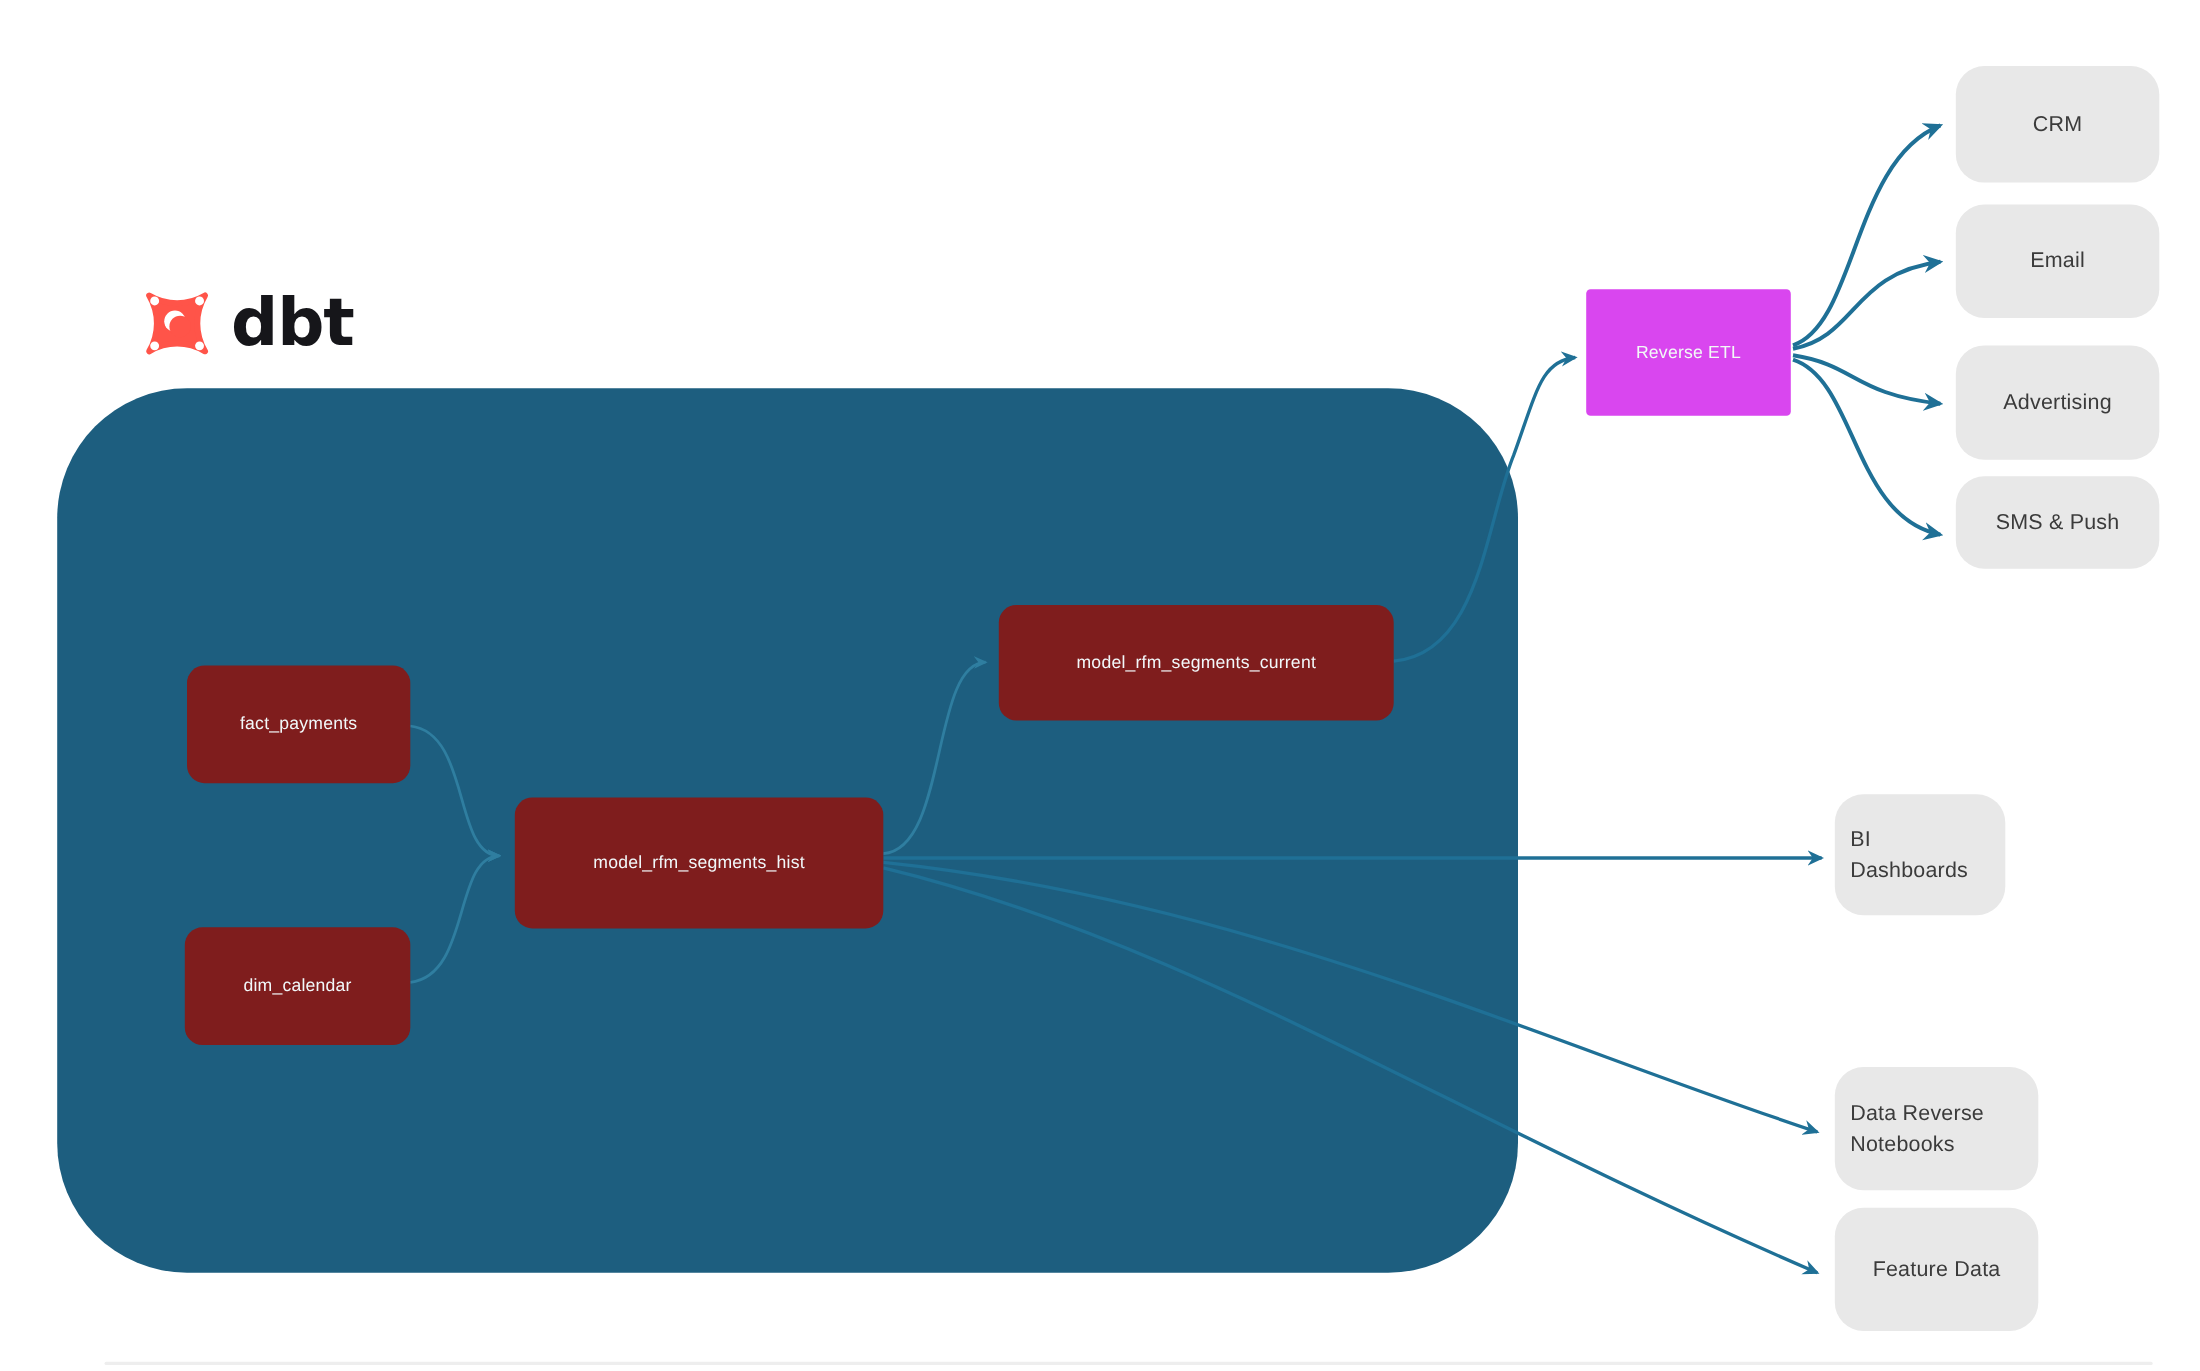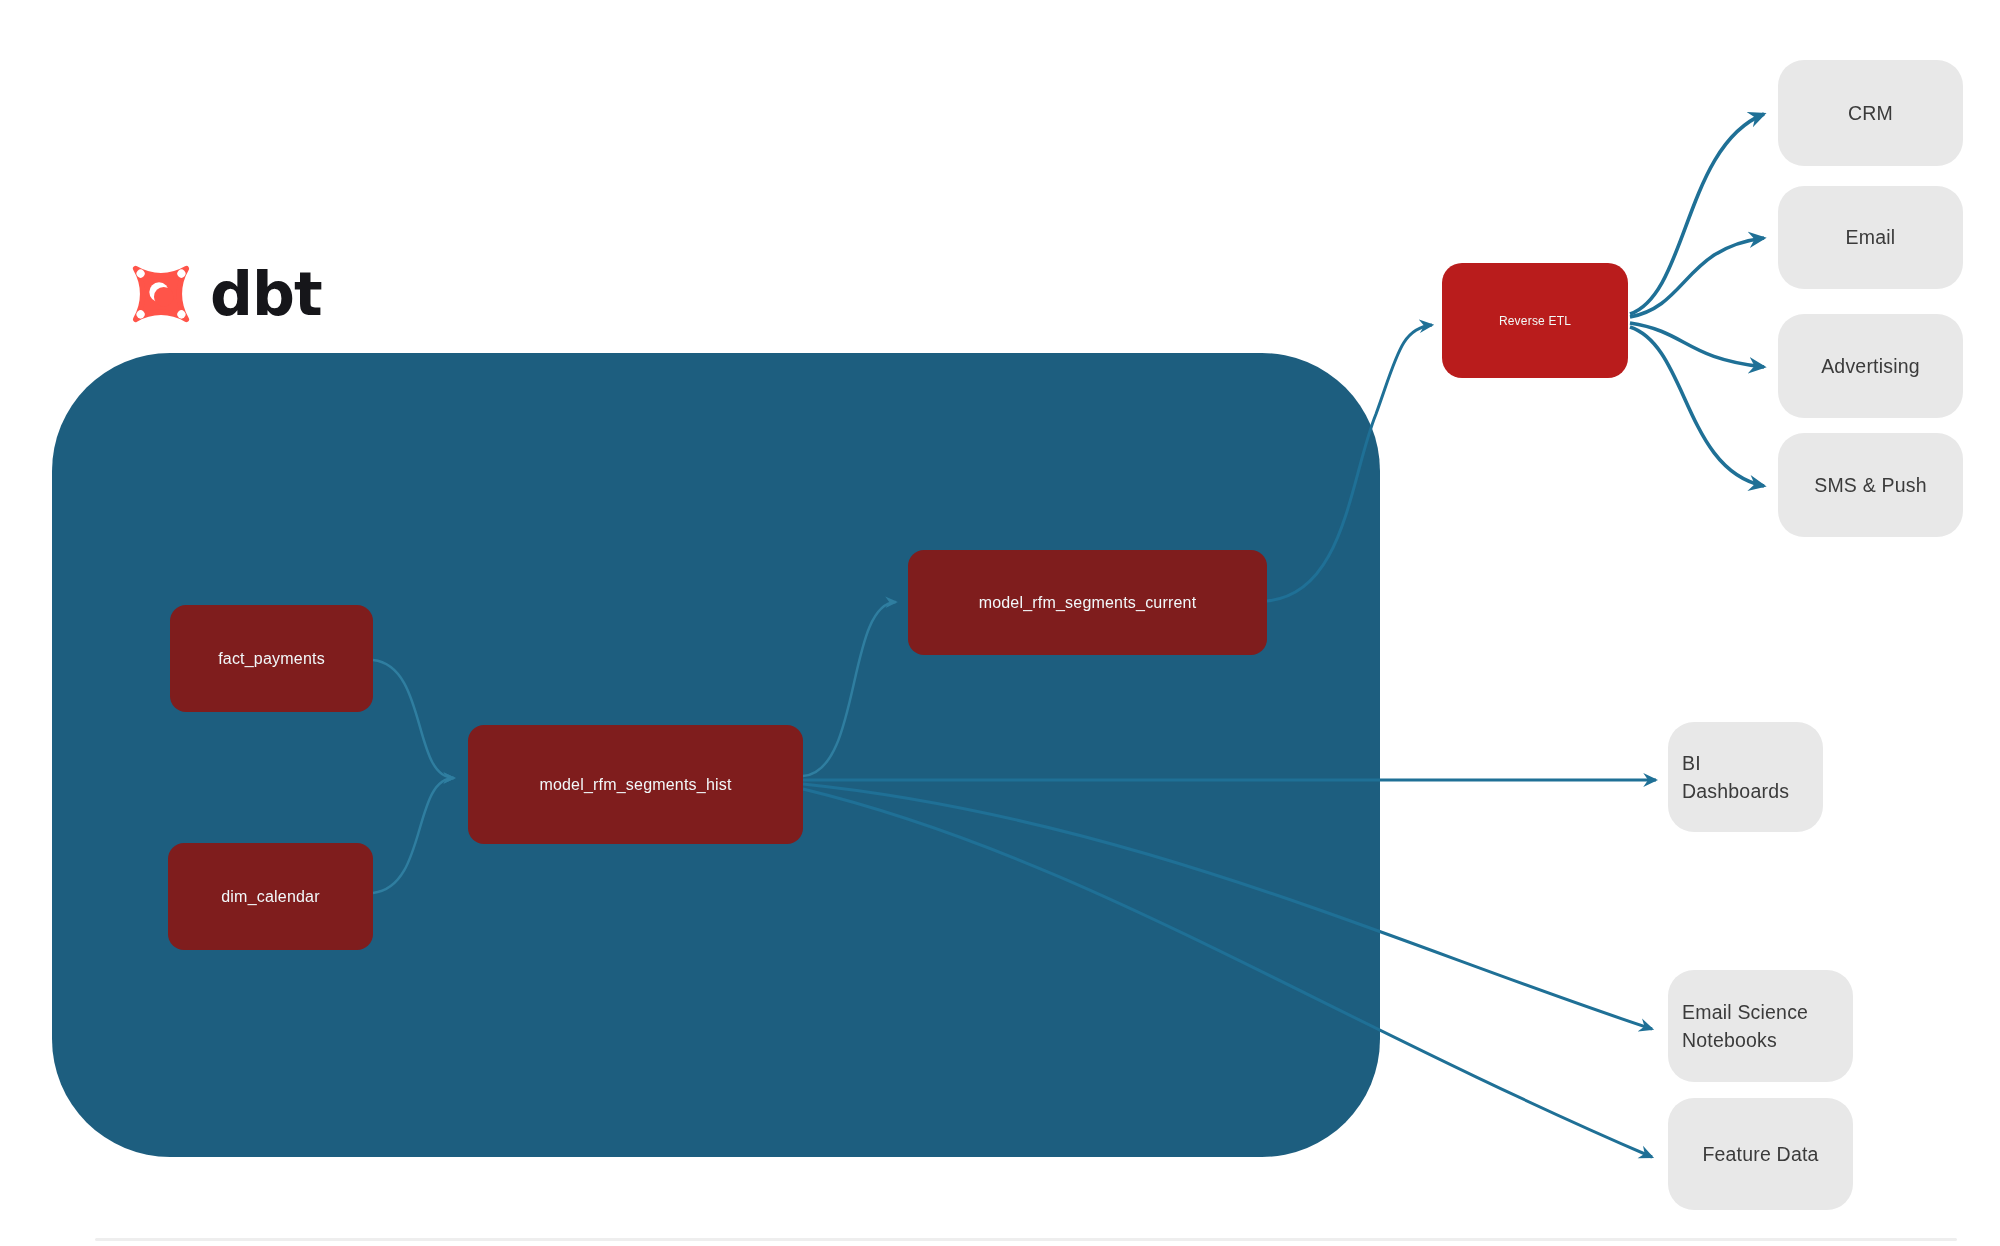--- a/index.html
+++ b/index.html
@@ -13,32 +13,32 @@
     background:#1d5e7f;border-radius:118px;z-index:0;
   }
   
   .edges{position:absolute;left:0;top:0;width:2000px;height:1246px;z-index:1;pointer-events:none;}
   
   .node{
     position:absolute;display:flex;align-items:center;justify-content:center;
     text-align:left;z-index:2;box-sizing:border-box;letter-spacing:.2px;
   }
   .wh-node{background:#7f1d1d;border-radius:16px;color:#f2f8fa;font-size:16px;}
-  .green-node{background:#b91c1c;border-radius:20px;color:#f2faf7;font-size:12px;}
+  .green-node{background:#d946ef;border-radius:4px;color:#f2faf7;font-size:16px;}
   .gray-node{background:#e8e8e8;border-radius:26px;color:#3b3b3b;font-size:19.5px;line-height:1.45;padding:0 14px;}
   
   .n-fact{left:170px;top:605px;width:203px;height:107px;}
   .n-dim{left:168px;top:843px;width:205px;height:107px;}
   .n-hist{left:468px;top:725px;width:335px;height:119px;}
   .n-current{left:908px;top:550px;width:359px;height:105px;}
   .n-retl{left:1442px;top:263px;width:186px;height:115px;}
   .n-crm{left:1778px;top:60px;width:185px;height:106px;}
   .n-email{left:1778px;top:186px;width:185px;height:103px;}
   .n-adv{left:1778px;top:314px;width:185px;height:104px;}
-  .n-sms{left:1778px;top:433px;width:185px;height:104px;}
+  .n-sms{left:1778px;top:433px;width:185px;height:84px;}
   .n-bi{left:1668px;top:722px;width:155px;height:110px;}
   .n-ds{left:1668px;top:970px;width:185px;height:112px;}
   .n-fs{left:1668px;top:1098px;width:185px;height:112px;}
   
   .logo{position:absolute;left:122px;top:255px;display:flex;align-items:center;z-index:2;}
   .logo-icon{width:78px;height:78px;}
   .logo-text{
     font-size:60px;font-weight:bold;color:#16161a;margin-left:10px;
     letter-spacing:-1px;line-height:78px;font-family:"DejaVu Sans","Liberation Sans",sans-serif;
   }
@@ -123,19 +123,19 @@
   <div class="node gray-node n-adv">
     <span>Advertising</span>
   </div>
   <div class="node gray-node n-sms">
     <span>SMS &amp; Push</span>
   </div>
   <div class="node gray-node n-bi">
     <span>BI Dashboards</span>
   </div>
   <div class="node gray-node n-ds">
-    <span>Email Science Notebooks</span>
+    <span>Data Reverse Notebooks</span>
   </div>
   <div class="node gray-node n-fs">
     <span>Feature Data</span>
   </div>
 
 </div>
 
 </body></html>

